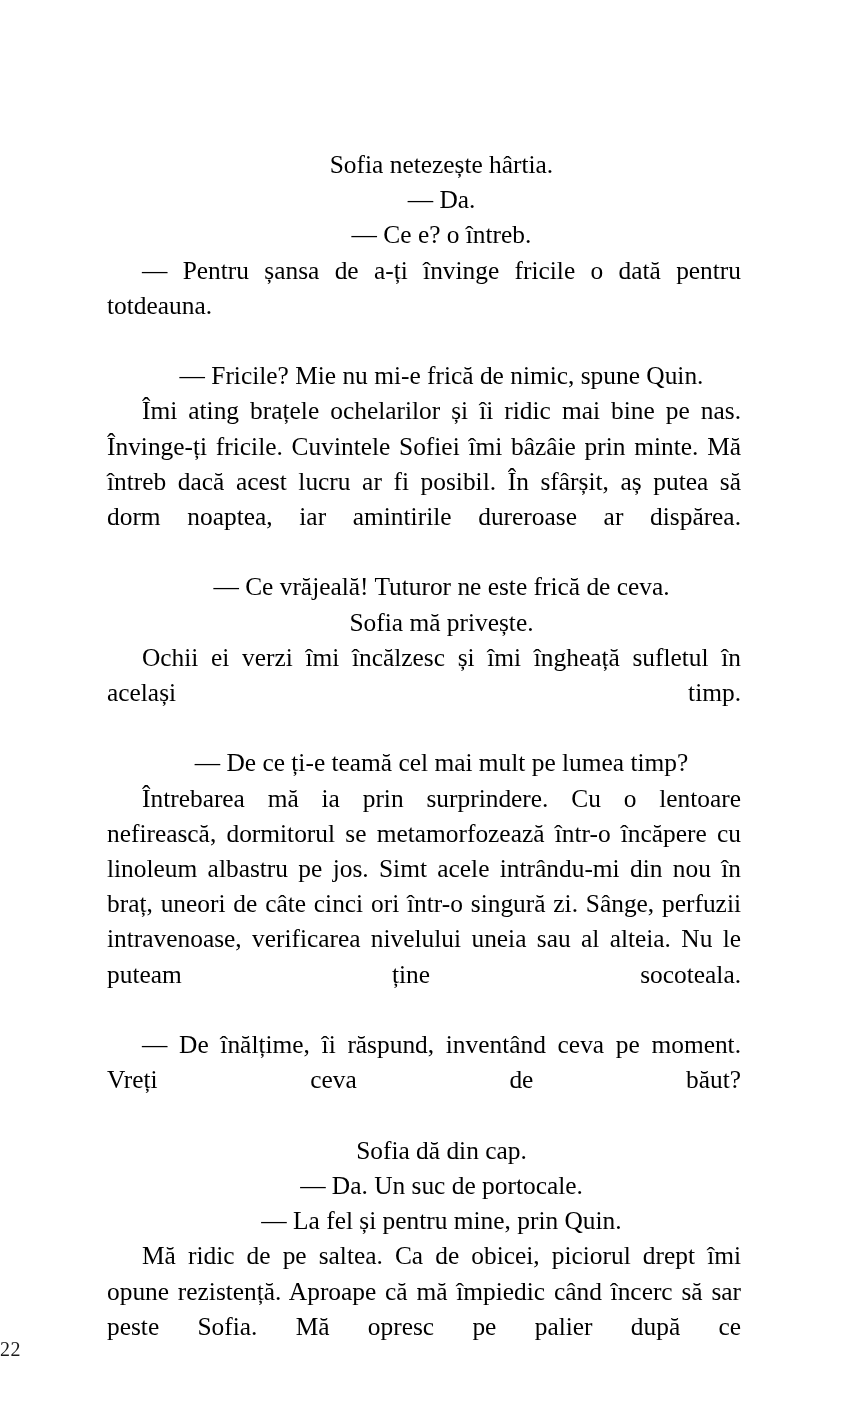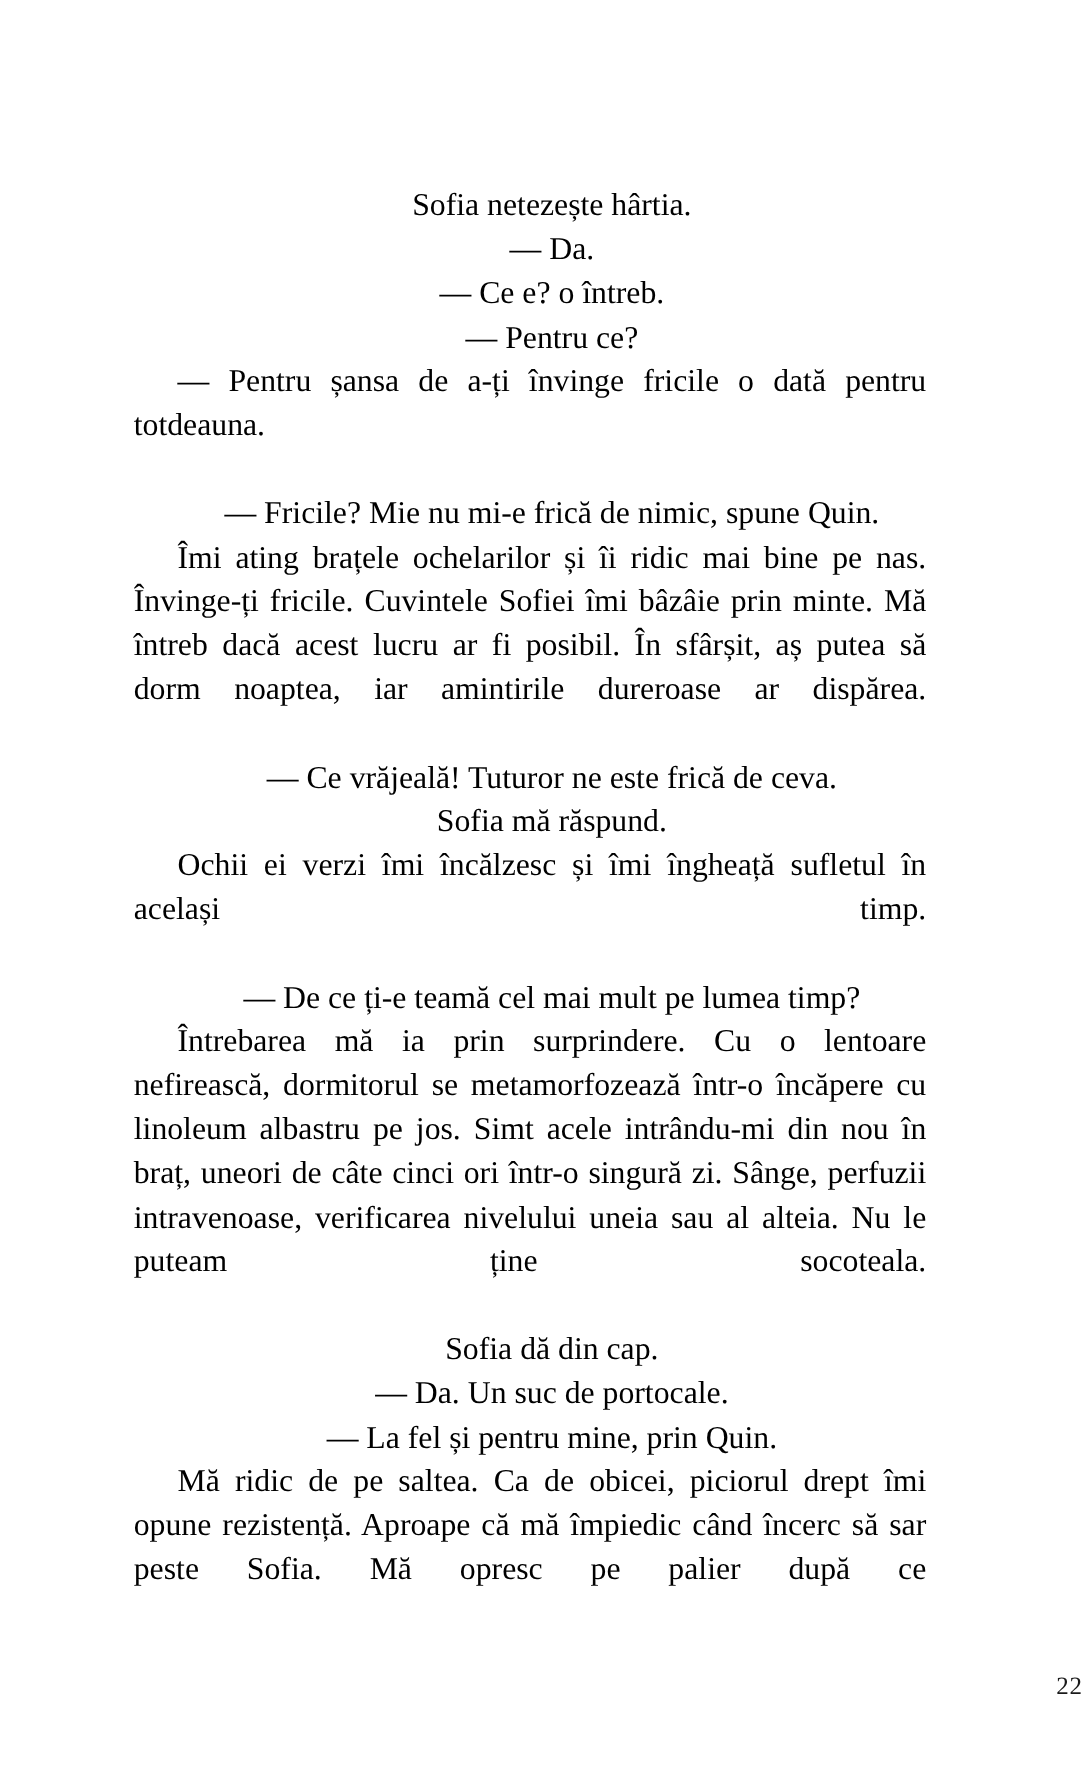--- a/index.html
+++ b/index.html
@@ -55,45 +55,45 @@
   .para.single {
     text-align: center;
   }
   .para.single::after { content: none; }
 
   .page-number {
     position: absolute;
     left: 0;
     top: 1337px;
     width: 866px;
-    text-align: right;
+    text-align: left;
     font-size: 20px;
     line-height: 24px;
     color: #1a1a1a;
     letter-spacing: 0.5px;
   }
 </style>
 </head>
 <body>
 
 <div class="page">
 
   <div class="text-column">
     <p class="para single">Sofia netezește hârtia.</p>
     <p class="para single">— Da.</p>
     <p class="para single">— Ce e? o întreb.</p>
-    <p class="para single">— Pentru ce?</p>
     <p class="para">— Pentru șansa de a-ți învinge fricile o dată pentru totdeauna.</p>
     <p class="para single">— Fricile? Mie nu mi-e frică de nimic, spune Quin.</p>
     <p class="para">Îmi ating brațele ochelarilor și îi ridic mai bine pe nas. Învinge-ți fricile. Cuvintele Sofiei îmi bâzâie prin minte. Mă întreb dacă acest lucru ar fi posibil. În sfârșit, aș putea să dorm noaptea, iar amintirile dureroase ar dispărea.</p>
     <p class="para single">— Ce vrăjeală! Tuturor ne este frică de ceva.</p>
-    <p class="para single">Sofia mă răspund.</p>
+    <p class="para single">Sofia mă privește.</p>
     <p class="para">Ochii ei verzi îmi încălzesc și îmi îngheață sufletul în același timp.</p>
     <p class="para single">— De ce ți-e teamă cel mai mult pe lumea timp?</p>
     <p class="para">Întrebarea mă ia prin surprindere. Cu o lentoare nefirească, dormitorul se metamorfozează într-o încăpere cu linoleum albastru pe jos. Simt acele intrându-mi din nou în braț, uneori de câte cinci ori într-o singură zi. Sânge, perfuzii intravenoase, verificarea nivelului uneia sau al alteia. Nu le puteam ține socoteala.</p>
+    <p class="para">— De înălțime, îi răspund, inventând ceva pe moment. Vreți ceva de băut?</p>
     <p class="para single">Sofia dă din cap.</p>
     <p class="para single">— Da. Un suc de portocale.</p>
     <p class="para single">— La fel și pentru mine, prin Quin.</p>
     <p class="para">Mă ridic de pe saltea. Ca de obicei, piciorul drept îmi opune rezistență. Aproape că mă împiedic când încerc să sar peste Sofia. Mă opresc pe palier după ce</p>
   </div>
 
   <div class="page-number">22</div>
 
 </div>
 

